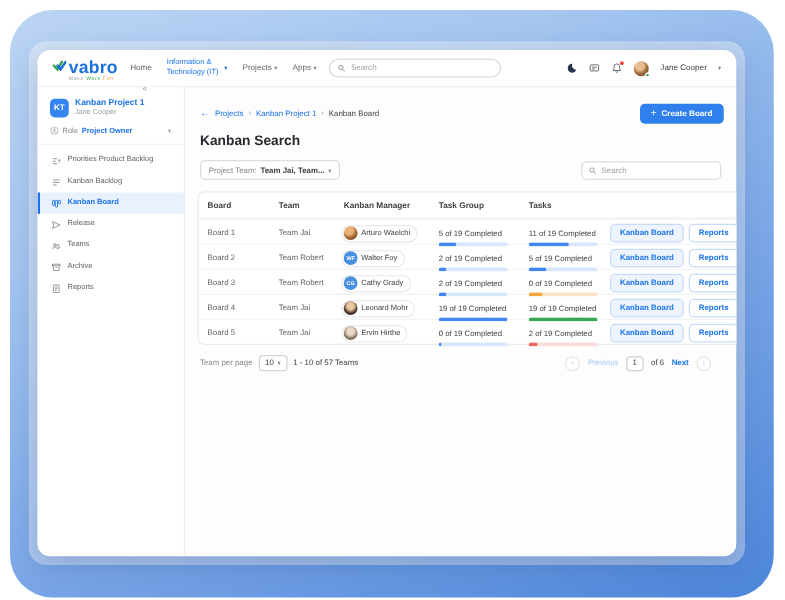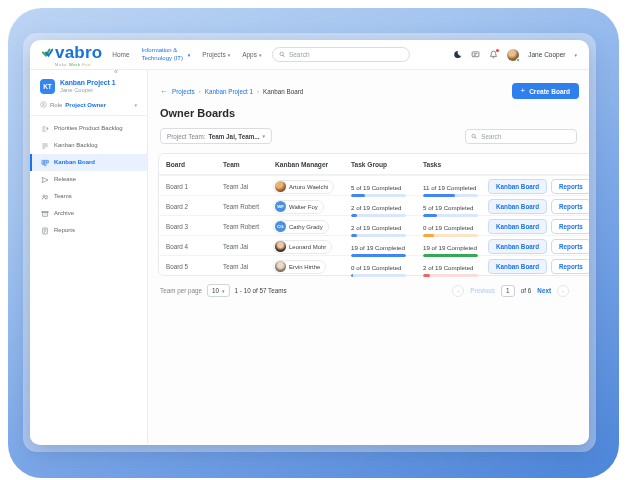--- a/index.html
+++ b/index.html
@@ -14,21 +14,21 @@
 
   
   .card { position:absolute; left:30px; top:40px; width:559px; height:405px; background:#ffffff;
           border-radius:10px; box-shadow:0 6px 22px rgba(30,60,110,.25); overflow:hidden; }
 
   
   .navbar { position:relative; height:30px; display:flex; align-items:center; padding:0 12px;
             border-bottom:1px solid #ecedf0; }
   .logo { display:flex; flex-direction:column; margin-right:10px; cursor:pointer; }
   .logo-row { display:flex; align-items:center; gap:2px; }
-  .logo-text { font-size:17px; font-weight:700; color:#1a6fe0; letter-spacing:.2px; }
+  .logo-text { font-size:14px; font-weight:700; color:#1a6fe0; letter-spacing:.2px; }
   .tagline { font-size:4px; letter-spacing:.6px; margin-left:13px; margin-top:-1px; white-space:nowrap; }
   .tg1 { color:#9aa0a6; } .tg2 { color:#34a853; } .tg3 { color:#f2994a; }
   .nav-items { display:flex; align-items:center; gap:12px; }
   .nav-item { font-size:6.5px; color:#5f6368; display:flex; align-items:center; gap:2px; cursor:pointer; white-space:nowrap; }
   .nav-item.active { color:#1a73e8; }
   .nav-item .two-line { width:44px; white-space:normal; line-height:1.25; font-size:6px; }
   .chev { font-size:5px; color:#80868b; }
   .nav-item.active .chev { color:#1a73e8; }
   .nav-search { display:flex; align-items:center; gap:4px; border:1px solid #dadce0; border-radius:8px;
                 height:15px; width:138px; padding:0 6px; margin-left:10px; }
@@ -301,21 +301,21 @@
             <span class="crumb-link">Kanban Project 1</span>
             <span class="crumb-sep">›</span>
             <span class="crumb-cur">Kanban Board</span>
           </div>
           <button class="create-btn">
             <span class="plus">+</span>
             <span>Create Board</span>
           </button>
         </div>
 
-        <h1 class="title">Owner Boards</h1>
+        <h1 class="title">Kanban Search</h1>
 
         <div class="filter-row">
           <div class="filter-chip">
             <span class="filter-lb">Project Team:</span>
             <span class="filter-val">Team Jai, Team...</span>
             <span class="chev">▾</span>
           </div>
           <div class="search-sm">
             <svg width="7" height="7" viewBox="0 0 24 24">
               <circle cx="10" cy="10" r="6.5" fill="none" stroke="#80868b" stroke-width="2.4"></circle>

